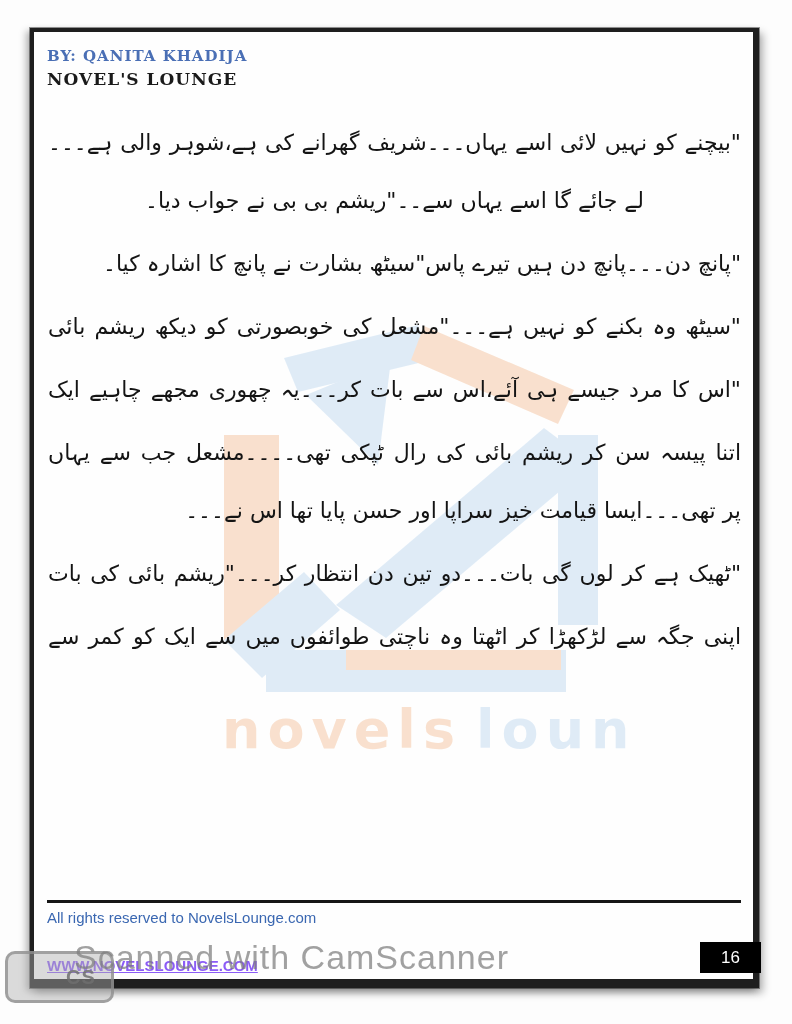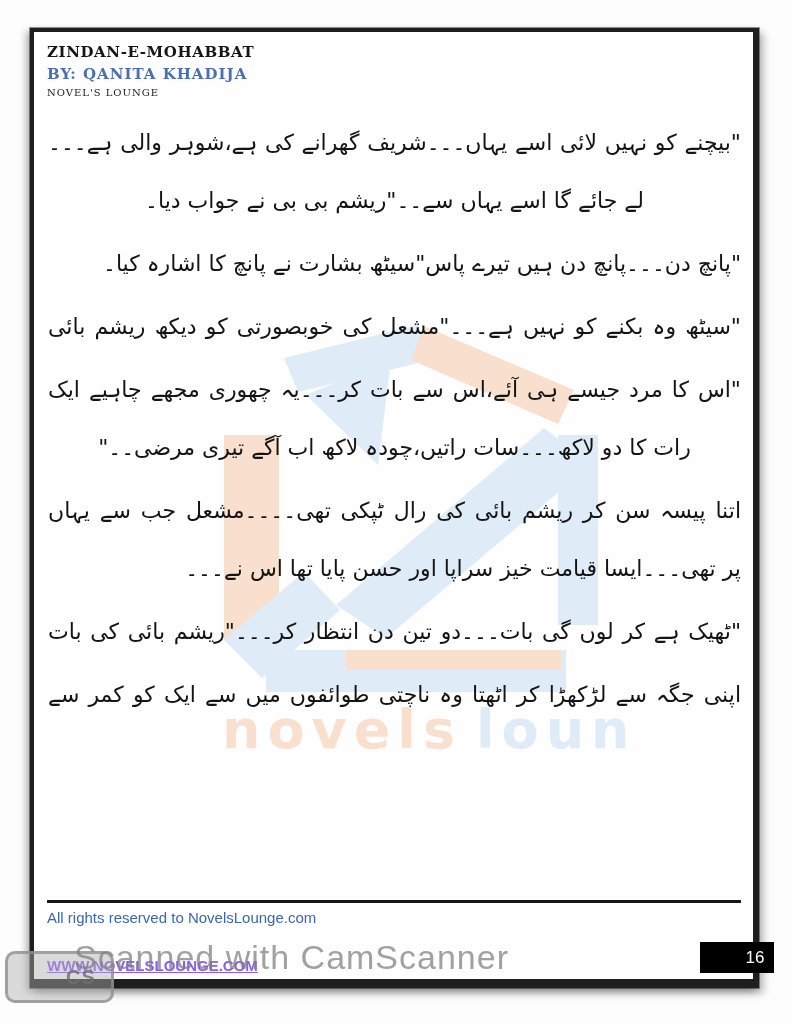--- a/index.html
+++ b/index.html
@@ -18,21 +18,21 @@
   .doc-header{position:absolute;left:13px;top:11px;z-index:2;}
   .doc-title{
     font-family:"DejaVu Serif",serif;font-weight:bold;font-size:15px;
     letter-spacing:.6px;color:#161616;
   }
   .doc-author{
     font-family:"DejaVu Serif",serif;font-weight:bold;font-size:15px;
     letter-spacing:1px;color:#4a6fb5;margin-top:4px;
   }
   .doc-brand{
-    font-family:"DejaVu Serif",serif;font-weight:normal;font-size:10px;
+    font-family:"DejaVu Serif",serif;font-weight:bold;font-size:17px;
     letter-spacing:1px;color:#1a1a1a;margin-top:4px;
   }
   
   .urdu-main{
     position:absolute;left:14px;right:12px;top:82px;z-index:2;
     direction:rtl;font-family:"DejaVu Sans",sans-serif;
     font-size:22px;color:#141414;
   }
   .para{margin-bottom:5px;}
   .line{height:58px;line-height:58px;overflow:hidden;white-space:nowrap;}
@@ -48,43 +48,42 @@
   .footer-rule{position:absolute;left:13px;top:868px;width:694px;height:3px;background:#161616;z-index:2;}
   .footer-rights{
     position:absolute;left:13px;top:877px;z-index:2;
     font-size:15px;color:#3a67b1;
   }
   .footer-url{
     position:absolute;left:13px;top:925px;z-index:2;
     font-size:15px;font-weight:bold;color:#8b5cf6;text-decoration:underline;
   }
   .page-number{
-    position:absolute;left:666px;top:910px;width:38px;height:31px;z-index:2;
+    position:absolute;left:666px;top:910px;width:61px;height:31px;z-index:2;
     background:#000;color:#fff;font-size:17px;
-    display:flex;align-items:center;justify-content:center;padding-left:36px;
+    display:flex;align-items:center;justify-content:center;
   }
   
   .cs-badge{
     position:absolute;left:5px;top:951px;width:60px;height:46px;z-index:10;
     background:rgba(175,175,175,.45);border:3px solid rgba(140,140,140,.75);
     border-radius:10px;display:flex;align-items:center;justify-content:center;
     color:rgba(110,110,110,.85);font-weight:bold;font-size:20px;letter-spacing:1px;padding-left:43px;
   }
   .cs-label{
     position:absolute;left:74px;top:938px;z-index:10;
     font-size:34px;color:rgba(125,125,125,.72);letter-spacing:1px;white-space:nowrap;
   }
 </style>
 </head>
 <body>
 
 <div class="page-frame">
 
   <div class="doc-header">
-    <div class="doc-title">ZINDAN-E-MOHABBAT</div>
     <div class="doc-author">BY: QANITA KHADIJA</div>
     <div class="doc-brand">NOVEL'S LOUNGE</div>
   </div>
 
   <svg class="watermark" width="420" height="440" viewBox="0 0 420 440">
     <g>
       <polygon points="78,38 212,5 225,40 92,72" fill="#c7ddf1"></polygon>
       <polygon points="218,6 368,70 352,104 205,40" fill="#f5c9a8"></polygon>
       <polygon points="100,75 185,40 172,145" fill="#c7ddf1"></polygon>
       <polygon points="338,108 386,144 180,318 130,285" fill="#c7ddf1"></polygon>
@@ -103,21 +102,20 @@
       <div class="line l-center">لے جائے گا اسے یہاں سے۔۔"ریشم بی بی نے جواب دیا۔</div>
     </div>
     <div class="para">
       <div class="line l-right">"پانچ دن۔۔۔پانچ دن ہیں تیرے پاس"سیٹھ بشارت نے پانچ کا اشارہ کیا۔</div>
     </div>
     <div class="para">
       <div class="line l-full">"سیٹھ وہ بکنے کو نہیں ہے۔۔۔"مشعل کی خوبصورتی کو دیکھ ریشم بائی کا ایمان ضرور ڈگمگایا تھا مگر وہ</div>
     </div>
     <div class="para">
       <div class="line l-full">"اس کا مرد جیسے ہی آئے،اس سے بات کر۔۔۔یہ چھوری مجھے چاہیے ایک ہفتے کے لیے۔۔۔ایک</div>
-      <div class="line l-center">رات کا دو لاکھ۔۔۔سات راتیں،چودہ لاکھ اب آگے تیری مرضی۔۔"</div>
     </div>
     <div class="para">
       <div class="line l-full">اتنا پیسہ سن کر ریشم بائی کی رال ٹپکی تھی۔۔۔۔مشعل جب سے یہاں آئی تھی ان کی نظریں بھی اسی</div>
       <div class="line l-right">پر تھی۔۔۔ایسا قیامت خیز سراپا اور حسن پایا تھا اس نے۔۔۔</div>
     </div>
     <div class="para">
       <div class="line l-full">"ٹھیک ہے کر لوں گی بات۔۔۔دو تین دن انتظار کر۔۔۔"ریشم بائی کی بات پر سیٹھ بشارت کی</div>
     </div>
     <div class="para">
       <div class="line l-full">اپنی جگہ سے لڑکھڑا کر اٹھتا وہ ناچتی طوائفوں میں سے ایک کو کمر سے تھامے قریبی موجود کمرے میں</div>

